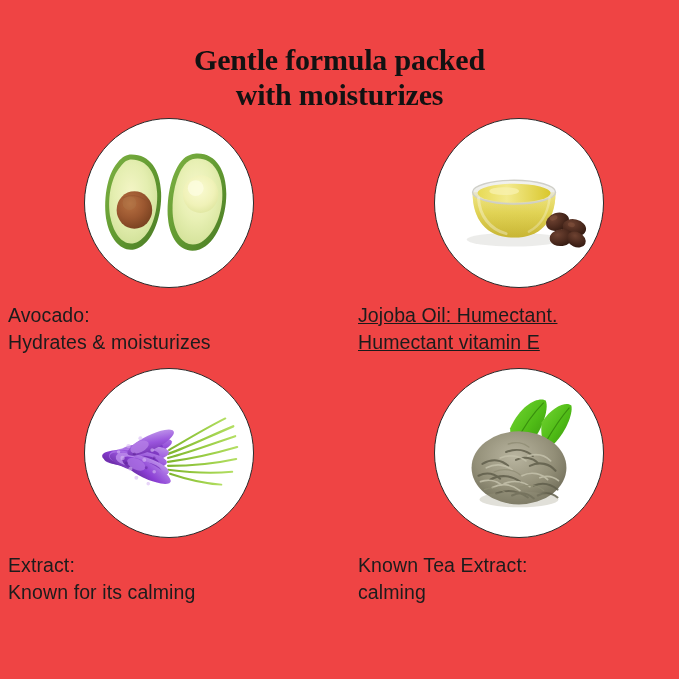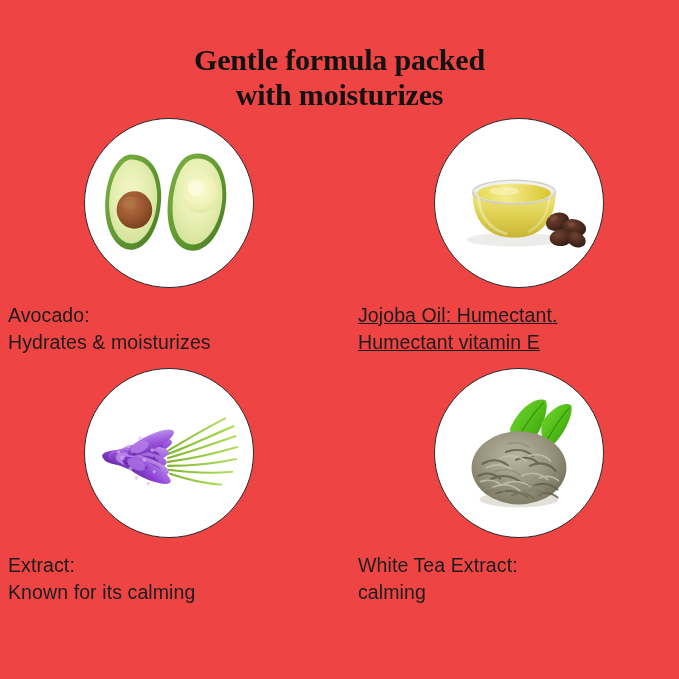--- a/index.html
+++ b/index.html
@@ -353,19 +353,19 @@
               <path d="M86 120 C96 116 104 118 110 123"></path>
               <path d="M74 76 C82 73 90 75 95 79"></path>
               <path d="M50 122 C58 119 66 121 71 125"></path>
             </g>
 
             <ellipse cx="85" cy="132" rx="40" ry="8" fill="#9b9880" opacity="0.3"></ellipse>
           </g>
         </svg>
       </div>
       <div class="caption">
-        <span class="line">White Tea Extract:</span>
+        <span class="line">Known Tea Extract:</span>
         <span class="line">calming</span>
       </div>
     </div>
 
   </div>
 </div>
 
 </body></html>

